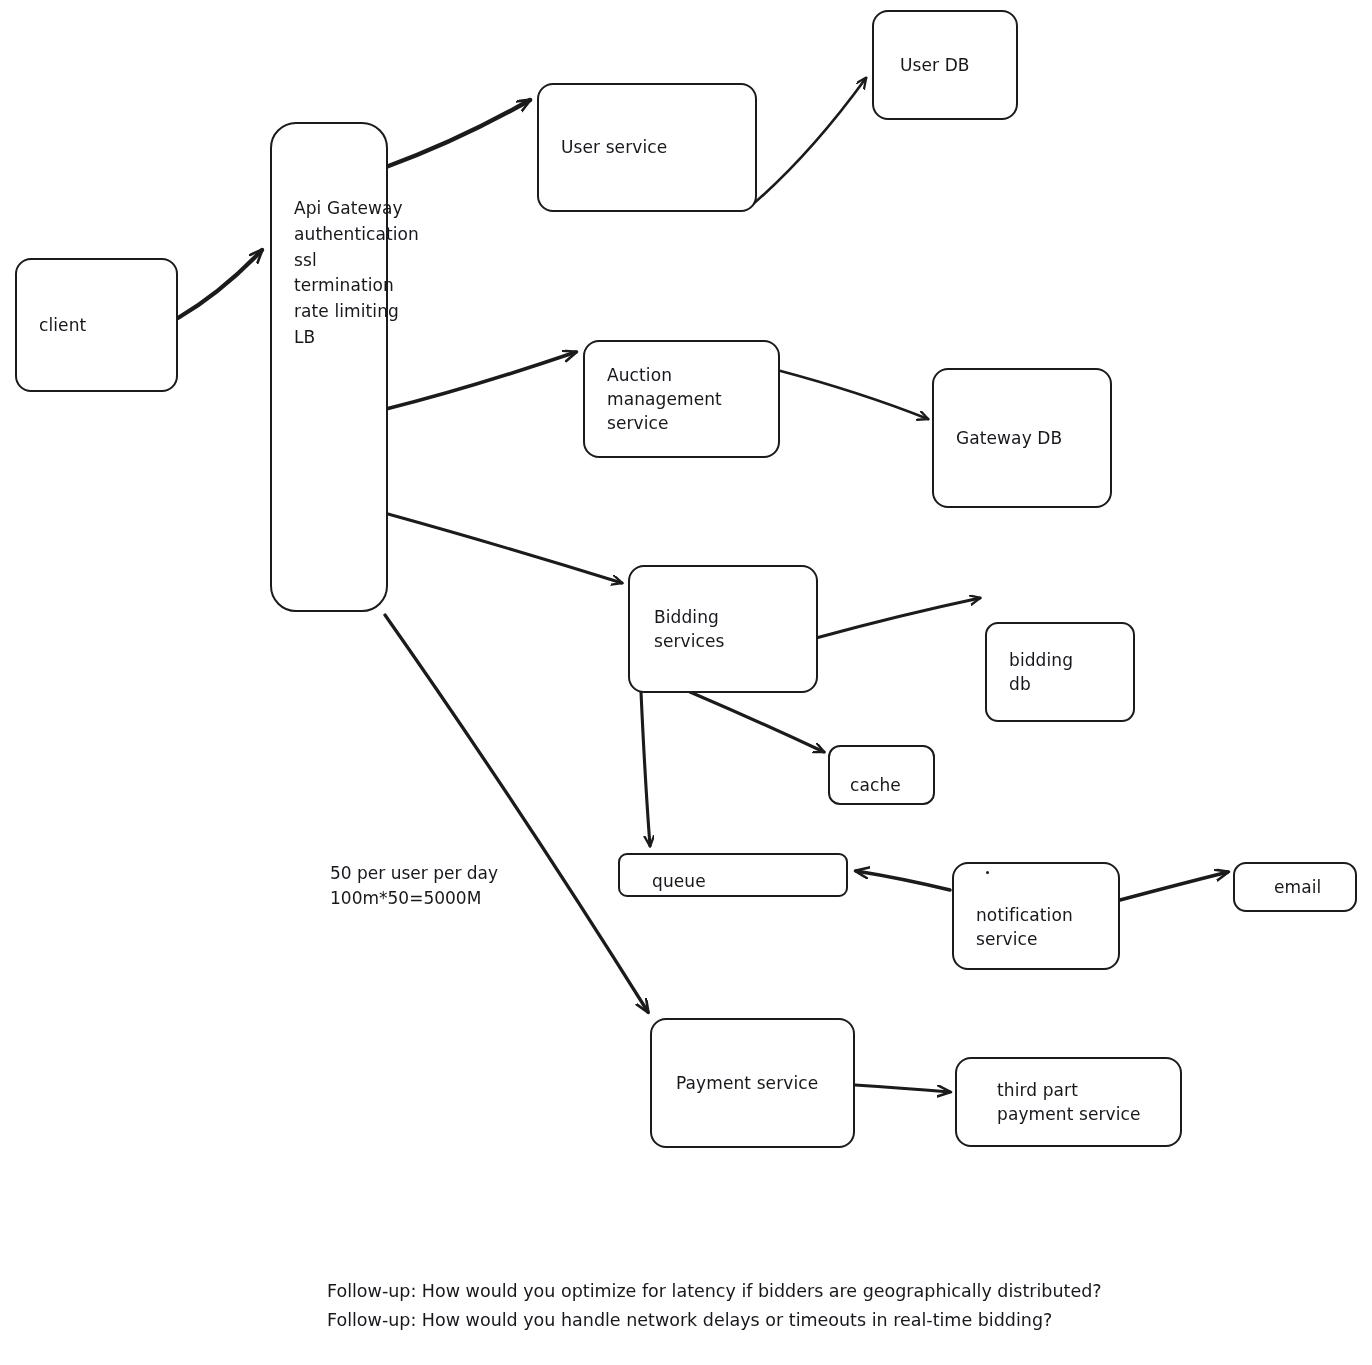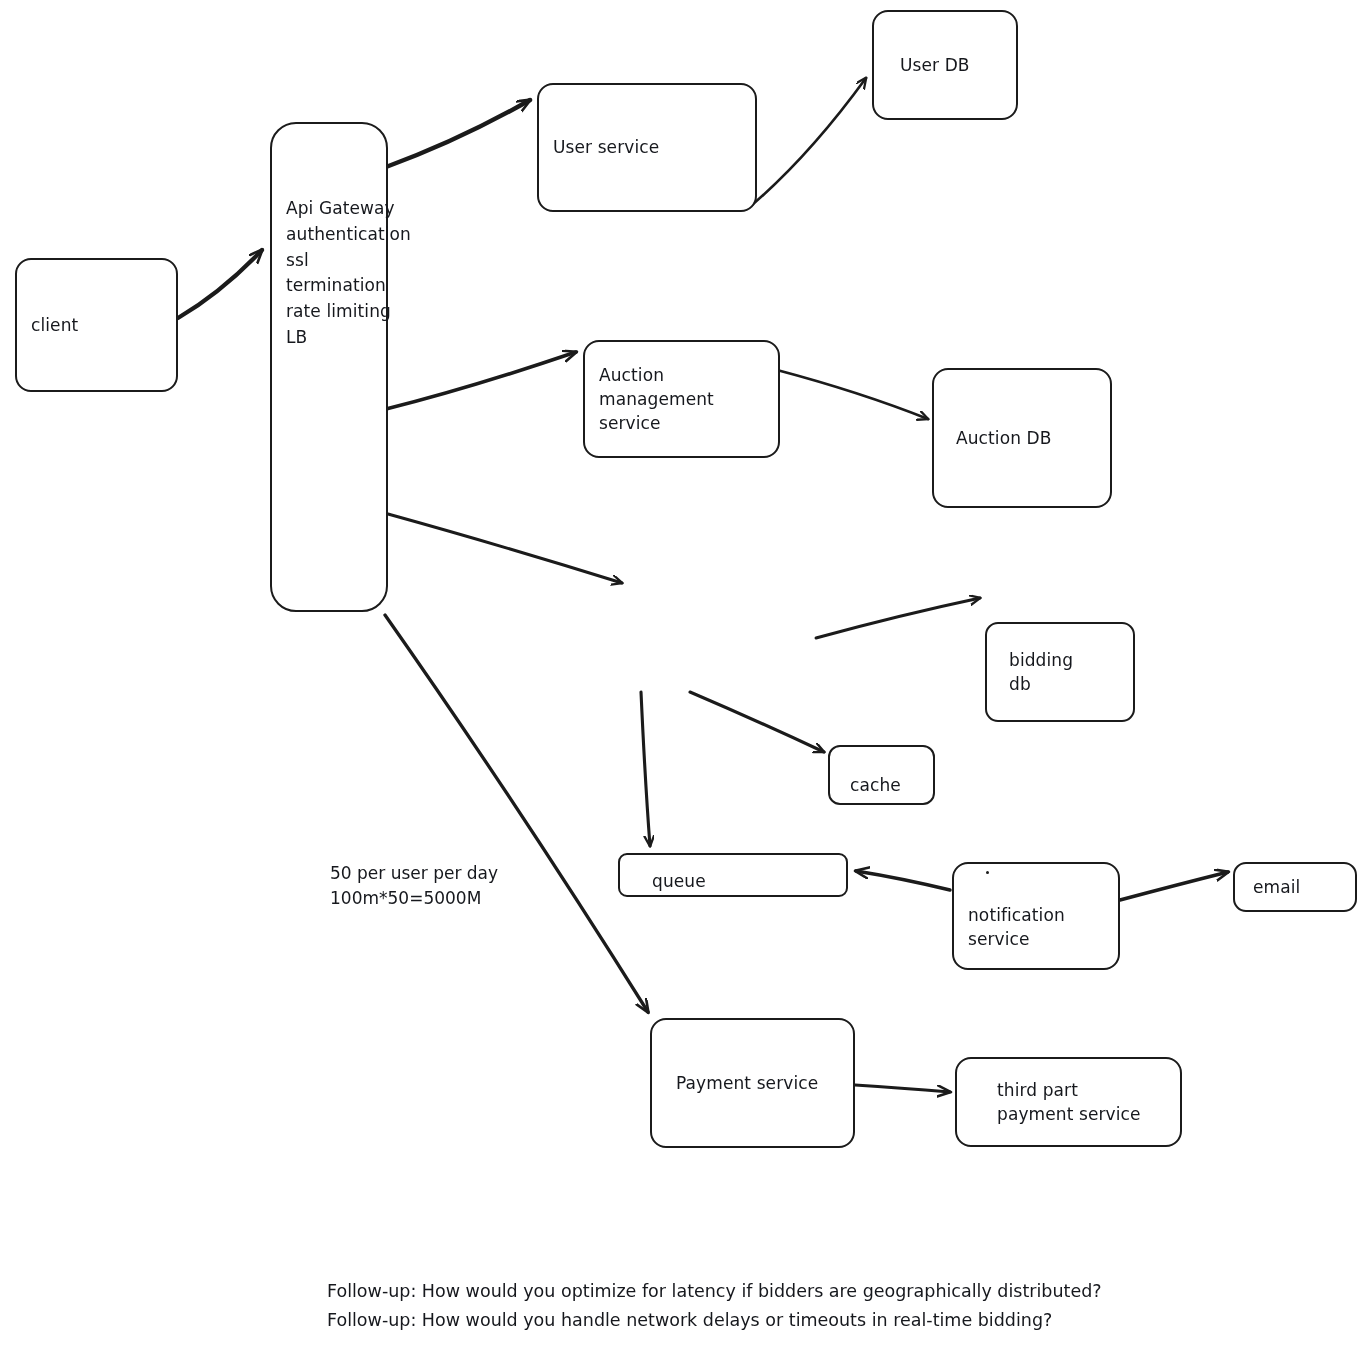--- a/index.html
+++ b/index.html
@@ -36,21 +36,21 @@
     align-items: center;
     justify-content: flex-start;
   }
   .node .label {
     font-family: "DejaVu Sans", sans-serif;
     font-size: 17px;
     line-height: 1.42;
     color: #16181d;
     letter-spacing: 0.1px;
     white-space: pre-line;
-    padding: 0 14px;
+    padding: 0 22px;
   }
   .node.gw {
     border-radius: 26px;
     align-items: flex-start;
   }
   .node.gw .label {
     padding-top: 72px;
     font-size: 17px;
     line-height: 1.52;
   }
@@ -166,23 +166,26 @@
   <div class="node" style="left:872px; top:10px; width:146px; height:110px;">
     <span class="label" style="padding-left:26px;">User DB</span>
   </div>
 
   <div class="node" style="left:583px; top:340px; width:197px; height:118px;">
     <span class="label">Auction management
 service</span>
   </div>
 
   <div class="node" style="left:932px; top:368px; width:180px; height:140px;">
-    <span class="label" style="padding-left:22px;">Auction DB</span>
-  </div>
-
+    <span class="label" style="padding-left:22px;">Gateway DB</span>
+  </div>
+
+  <div class="node" style="left:628px; top:565px; width:190px; height:128px;">
+    <span class="label" style="padding-left:24px;">Bidding services</span>
+  </div>
 
   <div class="node small-r" style="left:985px; top:582px; width:150px; height:100px;margin-top:40px;">
     <span class="label" style="padding-left:22px;">bidding
 db</span>
   </div>
 
   <div class="node cache-box" style="left:828px; top:745px; width:107px; height:60px;">
     <span class="label">cache</span>
   </div>
 
@@ -190,21 +193,21 @@
     <span class="label">queue</span>
   </div>
 
   <div class="node" style="left:952px; top:862px; width:168px; height:108px;">
     <span class="label" style="padding-top:22px;">notification
 service</span>
   </div>
   <span class="dot-artifact" style="left:986px; top:871px;"></span>
 
   <div class="node small-r" style="left:1233px; top:862px; width:124px; height:50px;">
-    <span class="label" style="padding-left:18px;">email</span>
+    <span class="label" style="padding-left:18px;margin-left:21px;">email</span>
   </div>
 
   <div class="node" style="left:650px; top:1018px; width:205px; height:130px;">
     <span class="label" style="padding-left:24px;">Payment service</span>
   </div>
 
   <div class="node" style="left:955px; top:1057px; width:227px; height:90px;">
     <span class="label" style="padding-left:40px;">third part
 payment service</span>
   </div>

